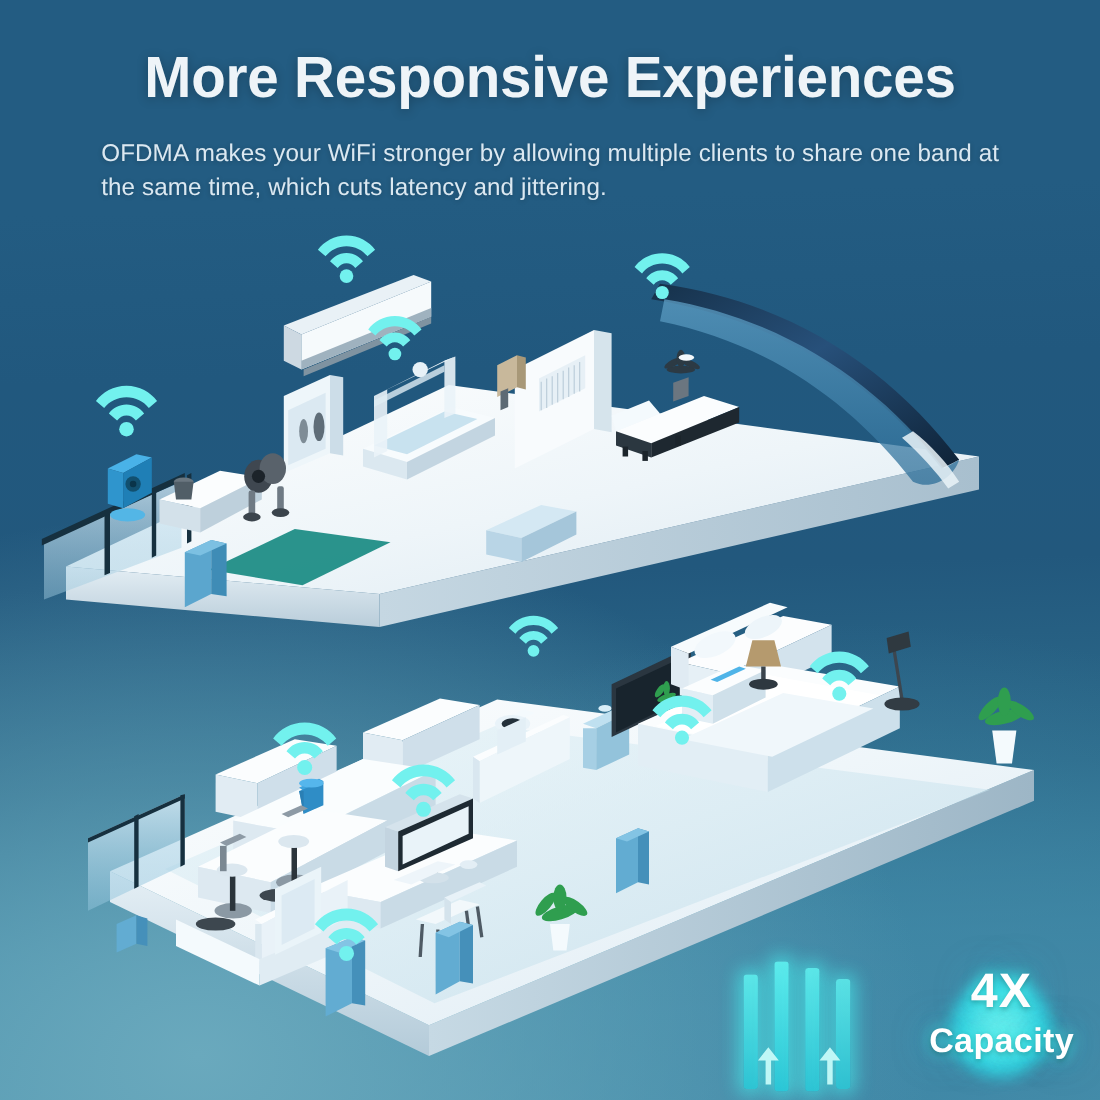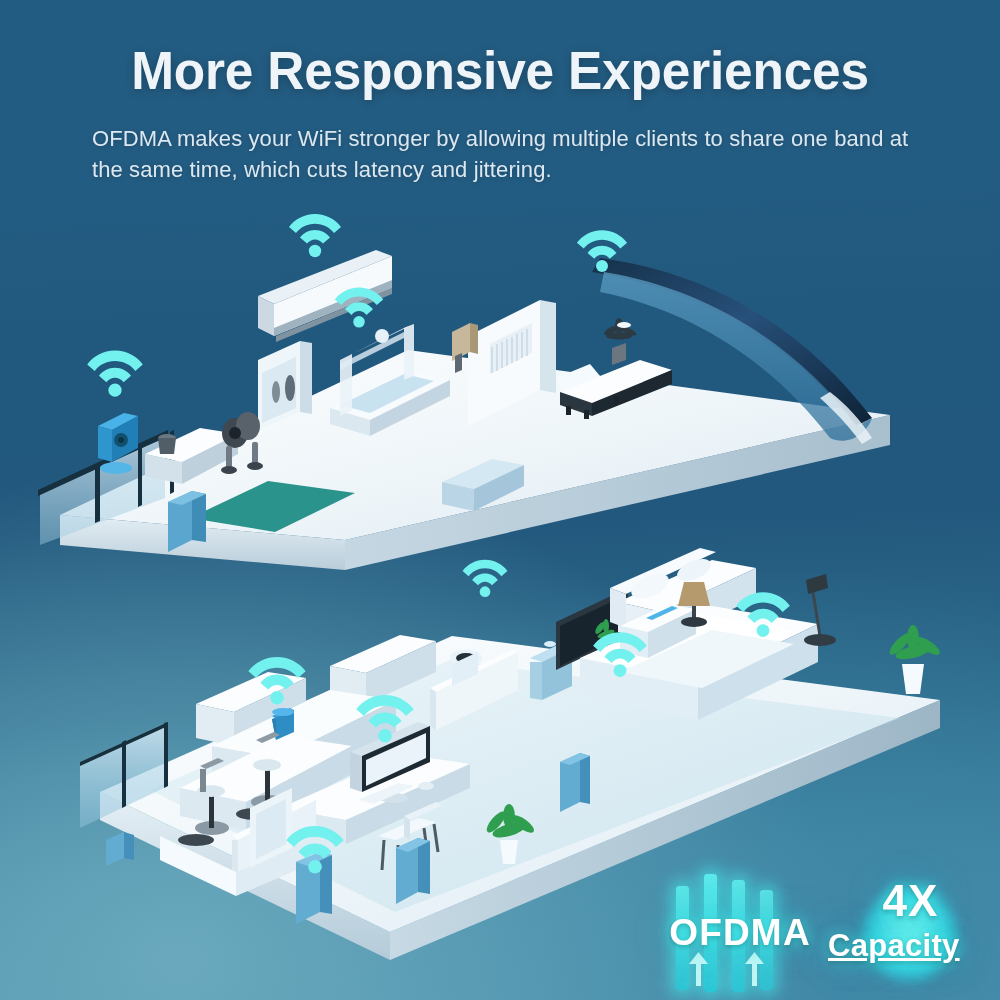--- a/index.html
+++ b/index.html
@@ -504,26 +504,25 @@
         <div class="bar" style="left:44px;top:6px;width:13px;height:118px;opacity:.95;"></div>
         <div class="bar" style="left:72px;top:12px;width:13px;height:112px;opacity:.9;"></div>
         <div class="bar" style="left:100px;top:22px;width:13px;height:100px;opacity:.85;"></div>
         <svg class="arw" style="left:14px;top:74px;" width="112" height="50" viewBox="0 0 112 50">
           <g fill="#bff7f6">
             <path d="M22 44V22l-7 0 9.5-12 9.5 12-7 0v22z"></path>
             <path d="M78 44V22l-7 0 9.5-12 9.5 12-7 0v22z"></path>
           </g>
         </svg>
       </div>
-      <div class="btxt ofd" style="position:absolute;left:0;top:44px;width:200px;text-align:center;">OFDMA</div>
     </div>
 
     <div class="badge" style="left:828px;top:862px;width:165px;height:138px;">
       <div class="cap-ico" style="left:0;top:0;width:165px;height:138px;">
         <div class="dia" style="left:36px;top:18px;width:92px;height:108px;"></div>
         <div class="bglow" style="left:50px;top:34px;width:66px;height:66px;background:radial-gradient(circle,rgba(120,245,242,.85),rgba(120,245,242,0) 70%);"></div>
       </div>
       <div class="btxt x4" style="position:absolute;left:0;top:14px;width:165px;text-align:center;">4X</div>
-      <div class="btxt cap" style="position:absolute;left:0;top:66px;width:165px;text-align:left;text-decoration:underline;">Capacity</div>
+      <div class="btxt cap" style="position:absolute;left:0;top:66px;width:165px;text-align:center;">Capacity</div>
     </div>
   </div>
 
 </div>
 
 </body></html>

